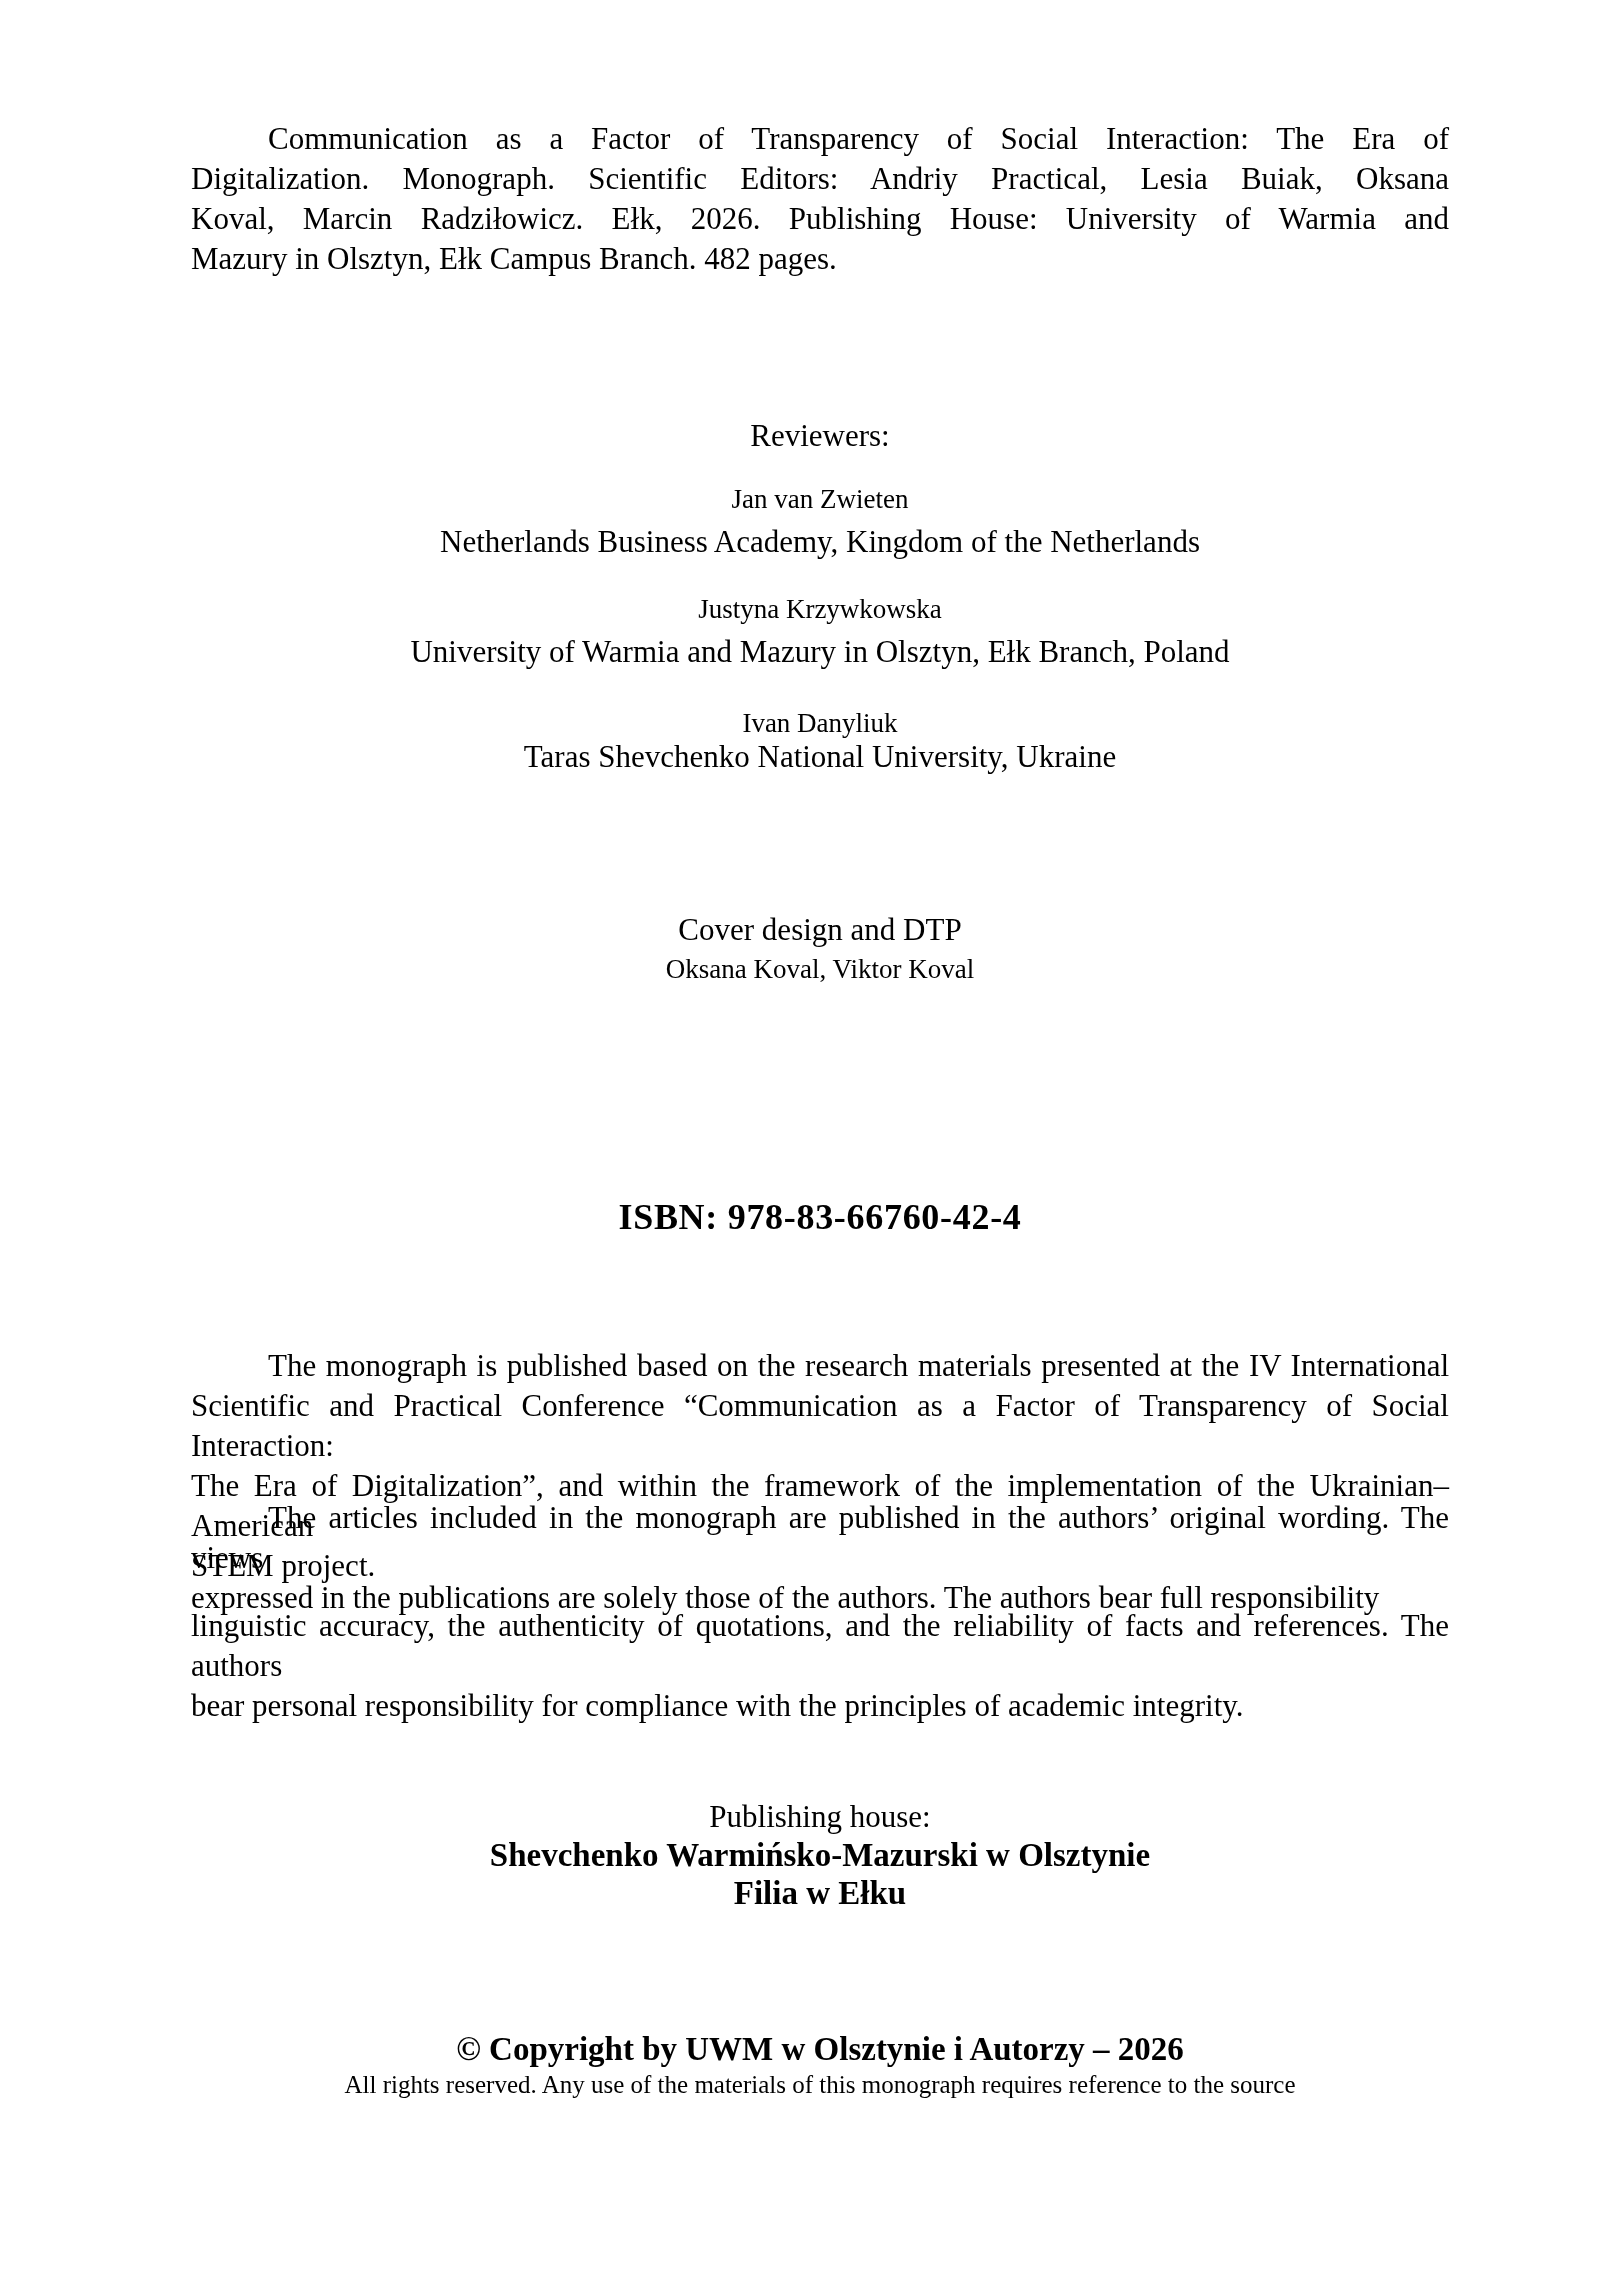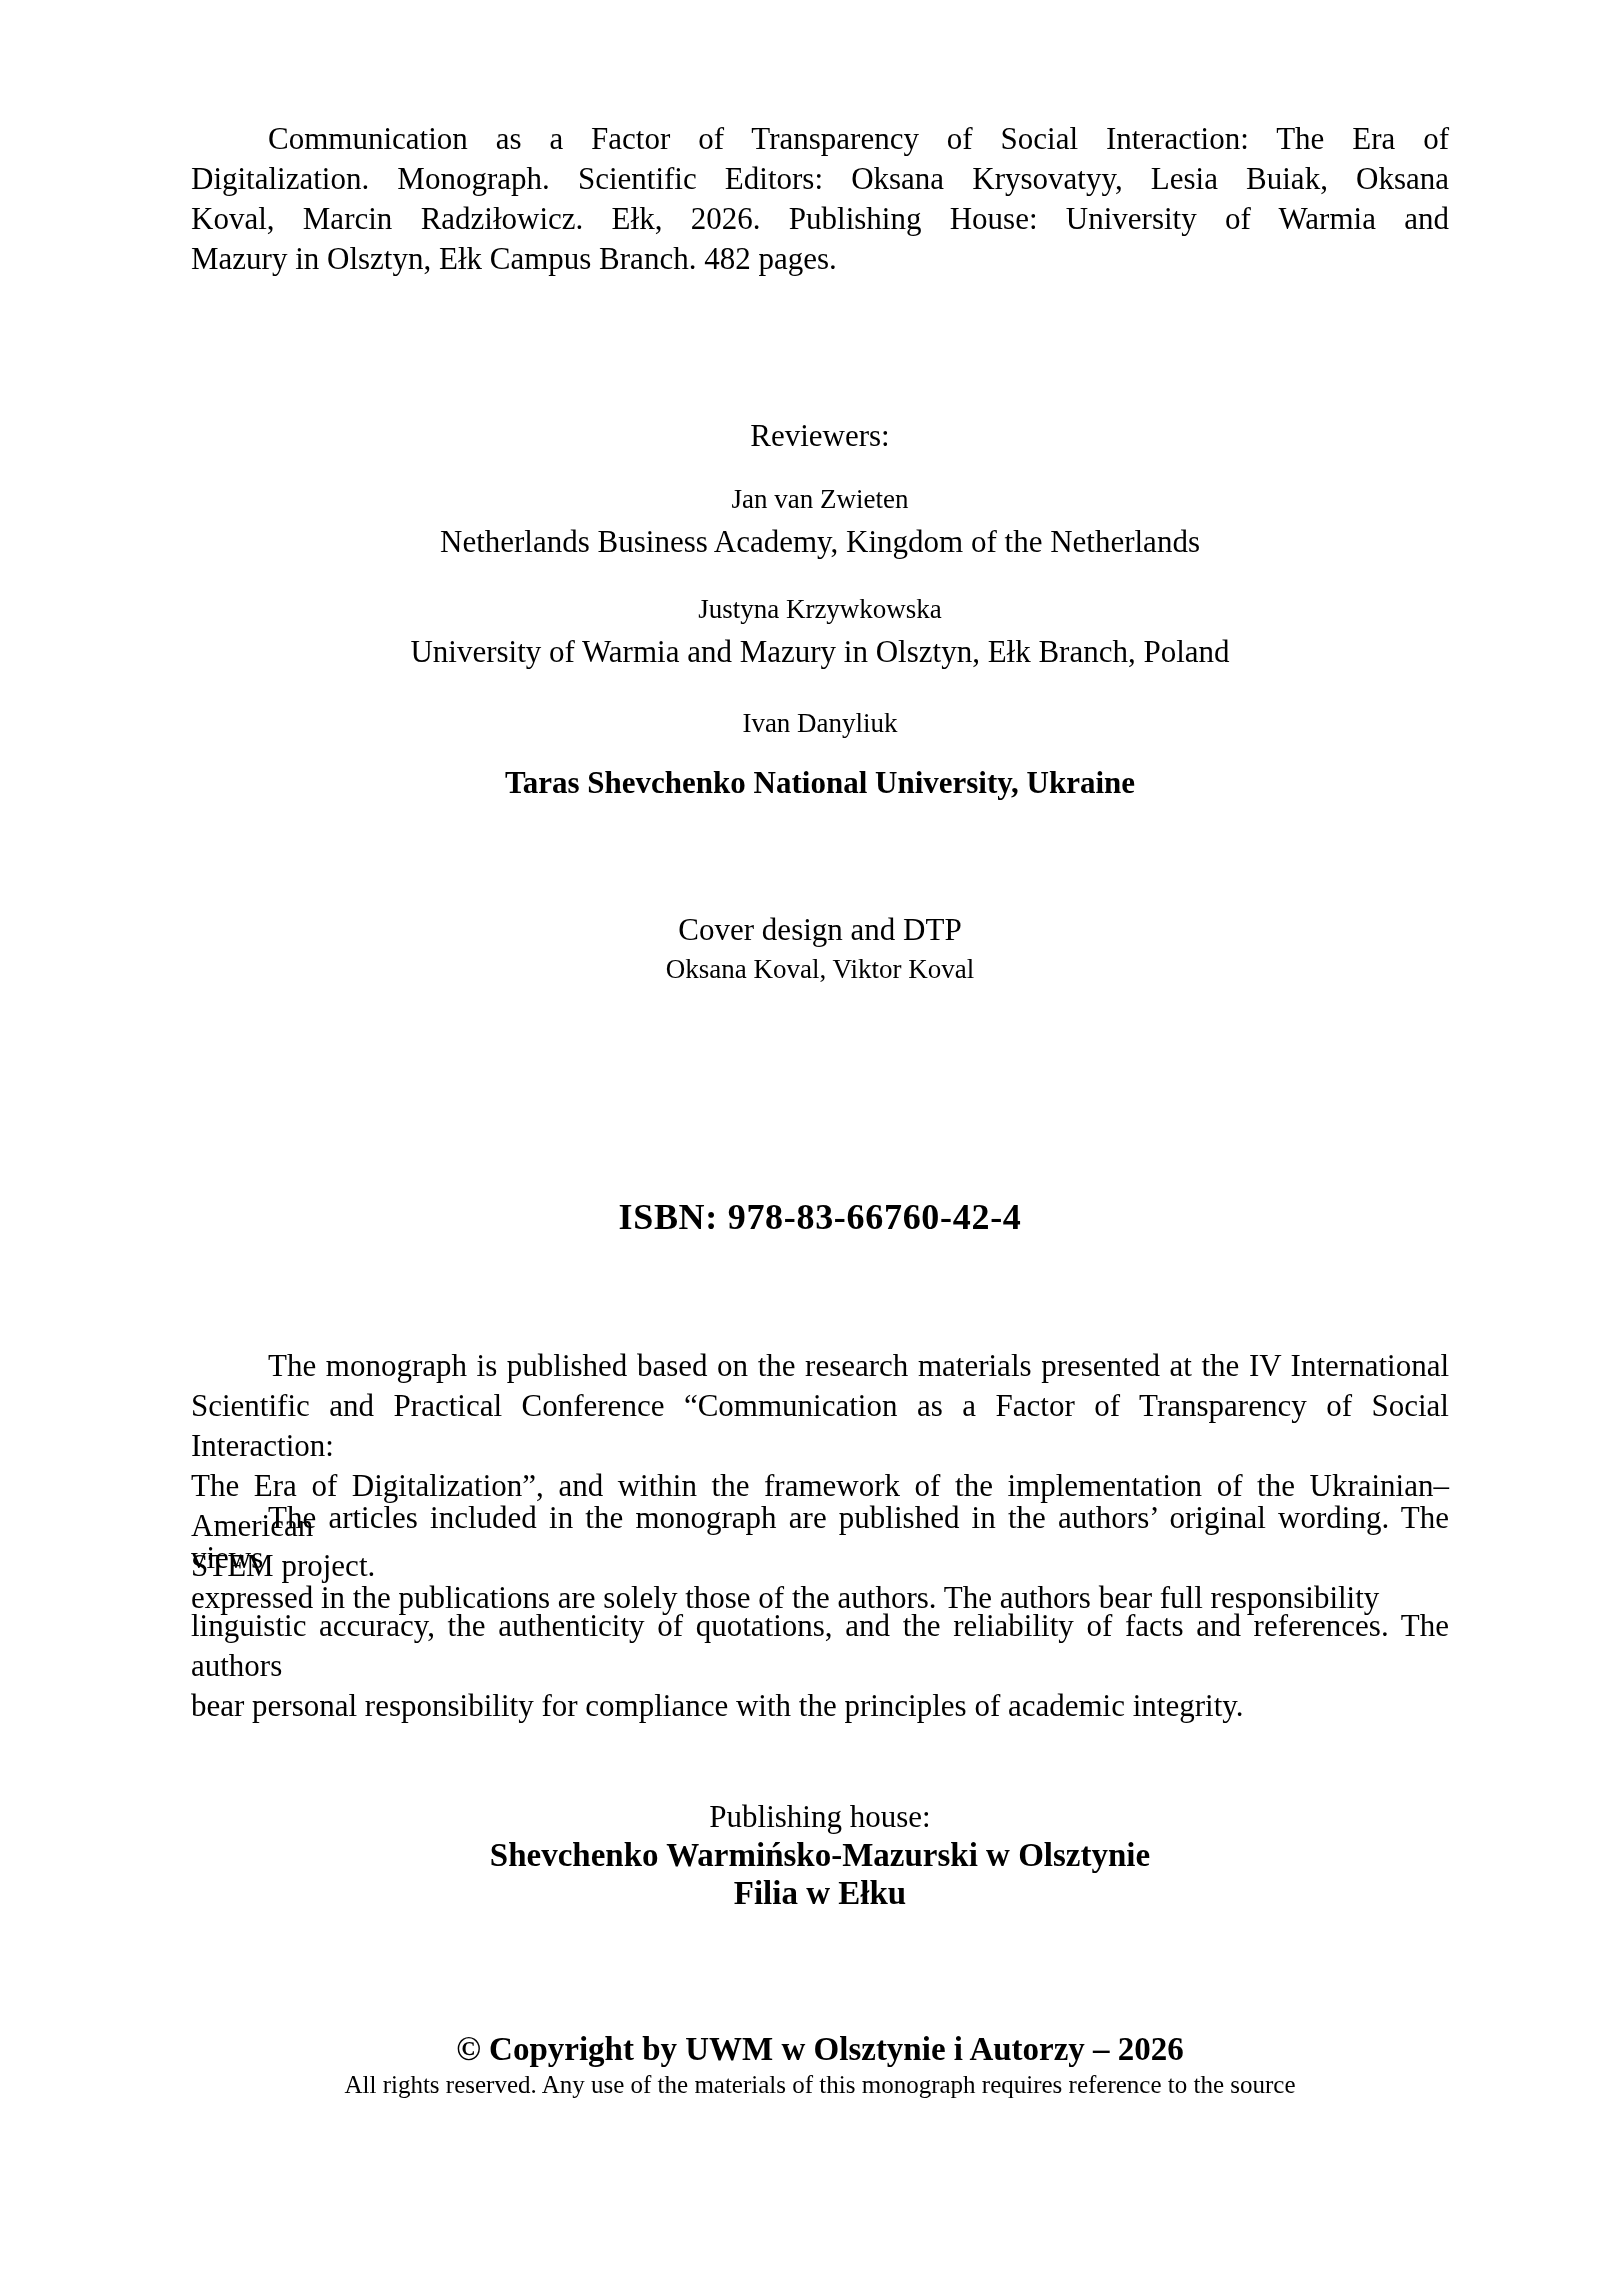--- a/index.html
+++ b/index.html
@@ -74,35 +74,35 @@
     line-height: 30px;
   }
 </style>
 </head>
 <body>
 
 <div class="page">
 
   <div class="block" style="top:119px;">
     <div class="bline just indent">Communication as a Factor of Transparency of Social Interaction: The Era of</div>
-    <div class="bline just">Digitalization. Monograph. Scientific Editors: Oksana Krysovatyy, Lesia Buiak, Oksana</div>
+    <div class="bline just">Digitalization. Monograph. Scientific Editors: Andriy Practical, Lesia Buiak, Oksana</div>
     <div class="bline just">Koval, Marcin Radziłowicz. Ełk, 2026. Publishing House: University of Warmia and</div>
     <div class="bline lastline">Mazury in Olsztyn, Ełk Campus Branch. 482 pages.</div>
   </div>
 
   <div class="block center label-line" style="top:417px;">Reviewers:</div>
 
   <div class="block center name-line" style="top:480px;">Jan van Zwieten</div>
   <div class="block center affil-line" style="top:523px;">Netherlands Business Academy, Kingdom of the Netherlands</div>
 
   <div class="block center name-line" style="top:590px;">Justyna Krzywkowska</div>
   <div class="block center affil-line" style="top:633px;">University of Warmia and Mazury in Olsztyn, Ełk Branch, Poland</div>
 
   <div class="block center name-line" style="top:704px;">Ivan Danyliuk</div>
-  <div class="block center affil-line" style="top:764px;font-weight:bold;">Taras Shevchenko National University, Ukraine</div>
+  <div class="block center affil-line" style="top:738px;">Taras Shevchenko National University, Ukraine</div>
 
   <div class="block center label-line" style="top:911px;">Cover design and DTP</div>
   <div class="block center name-line" style="top:950px;">Oksana Koval, Viktor Koval</div>
 
   <div class="block center isbn-line" style="top:1197px;">ISBN: 978-83-66760-42-4</div>
 
   <div class="block" style="top:1322px;margin-top:24px;">
     <div class="bline just indent">The monograph is published based on the research materials presented at the IV International</div>
     <div class="bline just">Scientific and Practical Conference “Communication as a Factor of Transparency of Social Interaction:</div>
     <div class="bline just">The Era of Digitalization”, and within the framework of the implementation of the Ukrainian–American</div>

